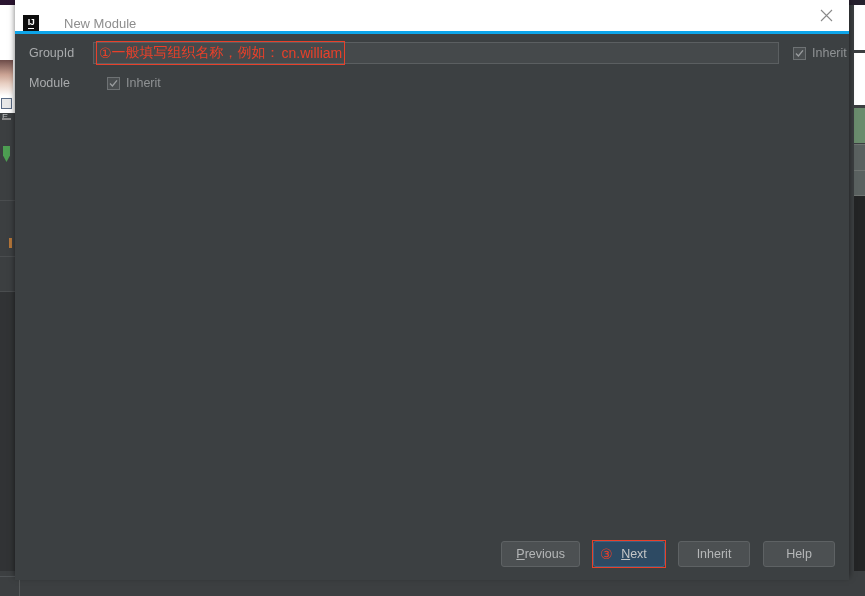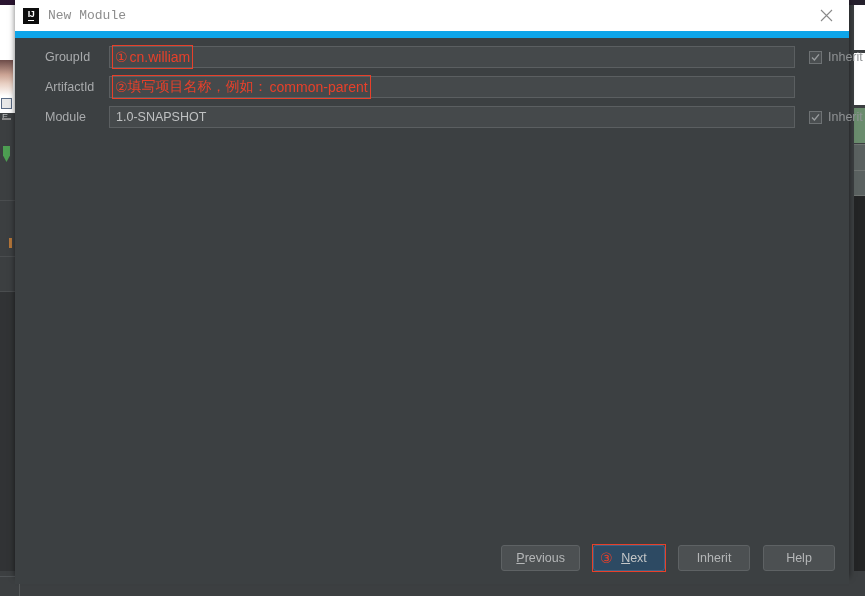--- a/index.html
+++ b/index.html
@@ -167,22 +167,22 @@
     width: 834px;
     height: 577px;
     background: #3c4042;
     box-shadow: 0 0 6px rgba(0,0,0,0.55);
   }
   .titlebar {
     position: relative;
     height: 31px;
     background: #ffffff;
     display: flex;
-    align-items: center;
-    border-bottom: 7px solid #0ea5e9;
+    align-items: flex-end;
+    border-bottom: 3px solid #0ea5e9;
   }
   .ij-logo {
     margin-left: 8px;
     width: 16px; height: 16px;
     background: #0d0d0d;
     display: flex;
     align-items: center;
     justify-content: center;
     flex: 0 0 auto;
   }
@@ -190,24 +190,24 @@
     color: #ffffff;
     font-size: 9px;
     font-weight: bold;
     letter-spacing: -0.5px;
     line-height: 9px;
     font-family: "Liberation Sans", sans-serif;
     border-bottom: 1.5px solid #ffffff;
     padding-bottom: 1px;
   }
   .title-text {
-    margin-left: 9px;
+    margin-left: 25px;
     font-size: 13px;
     color: #8d8d8d;
-    font-family: Liberation Mono, monospace;
+    font-family: Liberation Sans, sans-serif;
   }
   .title-close {
     position: absolute;
     right: 0; top: 0;
     width: 46px; height: 31px;
     display: flex;
     align-items: center;
     justify-content: center;
     cursor: default;
   }
@@ -223,21 +223,21 @@
     position: absolute;
     left: 0; top: 0;
     width: 834px;
     padding-top: 6px;
   }
   .form-row {
     display: flex;
     align-items: center;
     height: 26px;
     margin-bottom: 4px;
-    padding-left: 30px;
+    padding-left: 14px;
   }
   .form-label {
     width: 64px;
     font-size: 12.5px;
     color: #a9abad;
     flex: 0 0 auto;
     font-family: "Liberation Sans", sans-serif;
   }
   .field {
     position: relative;
@@ -428,51 +428,37 @@
     <div class="dialog-body">
 
       <div class="form">
 
         <div class="form-row">
           <div class="form-label">GroupId</div>
           <div class="field empty">
             <span class="field-text"></span>
             <div class="annot">
               <span class="num">①</span>
+              <span>一般填写组织名称，例如：</span>
               <span class="code">cn.william</span>
             </div>
           </div>
           <div class="inherit-wrap">
             <span class="checkbox">
               <svg width="9" height="9" viewBox="0 0 9 9">
                 <path d="M1 4.5 L3.4 7 L8 1.3" stroke="#9a9d9f" stroke-width="1.3" fill="none"></path>
               </svg>
             </span>
             <span class="inherit-label">Inherit</span>
           </div>
         </div>
 
-        <div class="form-row">
-          <div class="form-label">ArtifactId</div>
-          <div class="field empty">
-            <span class="field-text"></span>
-            <div class="annot">
-              <span class="num">②</span>
-              <span>填写项目名称，例如：</span>
-              <span class="code">common-parent</span>
-            </div>
-          </div>
-          <div class="inherit-spacer"></div>
-        </div>
 
         <div class="form-row">
           <div class="form-label">Module</div>
-          <div class="field">
-            <span class="field-text">1.0-SNAPSHOT</span>
-          </div>
           <div class="inherit-wrap">
             <span class="checkbox">
               <svg width="9" height="9" viewBox="0 0 9 9">
                 <path d="M1 4.5 L3.4 7 L8 1.3" stroke="#9a9d9f" stroke-width="1.3" fill="none"></path>
               </svg>
             </span>
             <span class="inherit-label">Inherit</span>
           </div>
         </div>
 

